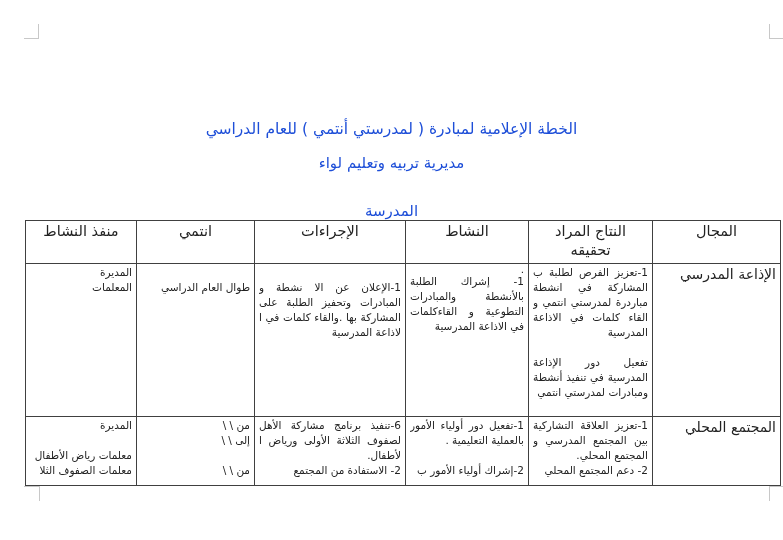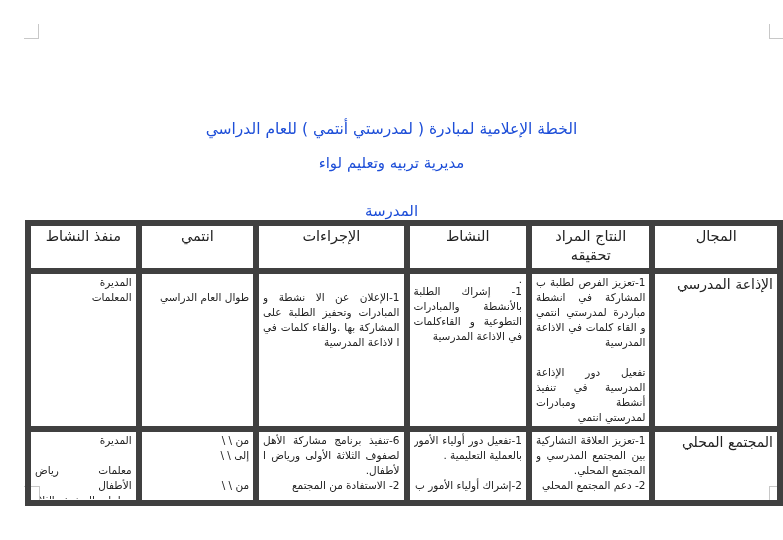--- a/index.html
+++ b/index.html
@@ -8,21 +8,21 @@
   .corner { position:absolute; width:14px; height:14px; border-color:#c8c8c8; border-style:solid; border-width:0; }
   .c-tl { left:24px; top:24px; border-right-width:1px; border-bottom-width:1px; }
   .c-tr { left:769px; top:24px; width:14px; border-left-width:1px; border-bottom-width:1px; }
   .c-bl { left:24px; top:486px; border-right-width:1px; border-top-width:1px; width:15px; }
   .c-br { left:769px; top:486px; border-left-width:1px; border-top-width:1px; }
   .title { position:absolute; left:0; width:783px; text-align:center; direction:rtl; font-size:15px; color:#1d4ed8; }
   .t1 { top:120px; font-size:15.5px; }
   .t2 { top:154px; }
   .t3 { top:202px; }
   table.plan { position:absolute; left:25px; top:220px; border-collapse:collapse; direction:rtl; table-layout:fixed; }
-  table.plan td, table.plan th { border:6px solid #404040; vertical-align:top; padding:1px 4px; font-weight:normal; }
+  table.plan td, table.plan th { border:1px solid #404040; vertical-align:top; padding:1px 4px; font-weight:normal; }
   th { font-size:14.5px; text-align:center; line-height:19px; height:40px; }
   td { font-size:10.5px; line-height:15px; text-align:justify; text-align-last:right;margin-top:32px; }
   td.field { font-size:14px; text-align:right; line-height:19px; padding-top:2px; }
   .para { margin:0; }
   .gap { height:15px; }
   .row2 td { height:150px; }
   .row3 td { height:66px; }
   .cellwrap { overflow:hidden; }
   .row2 .cellwrap { height:150px; }
   .row3 .cellwrap { height:66px; }

